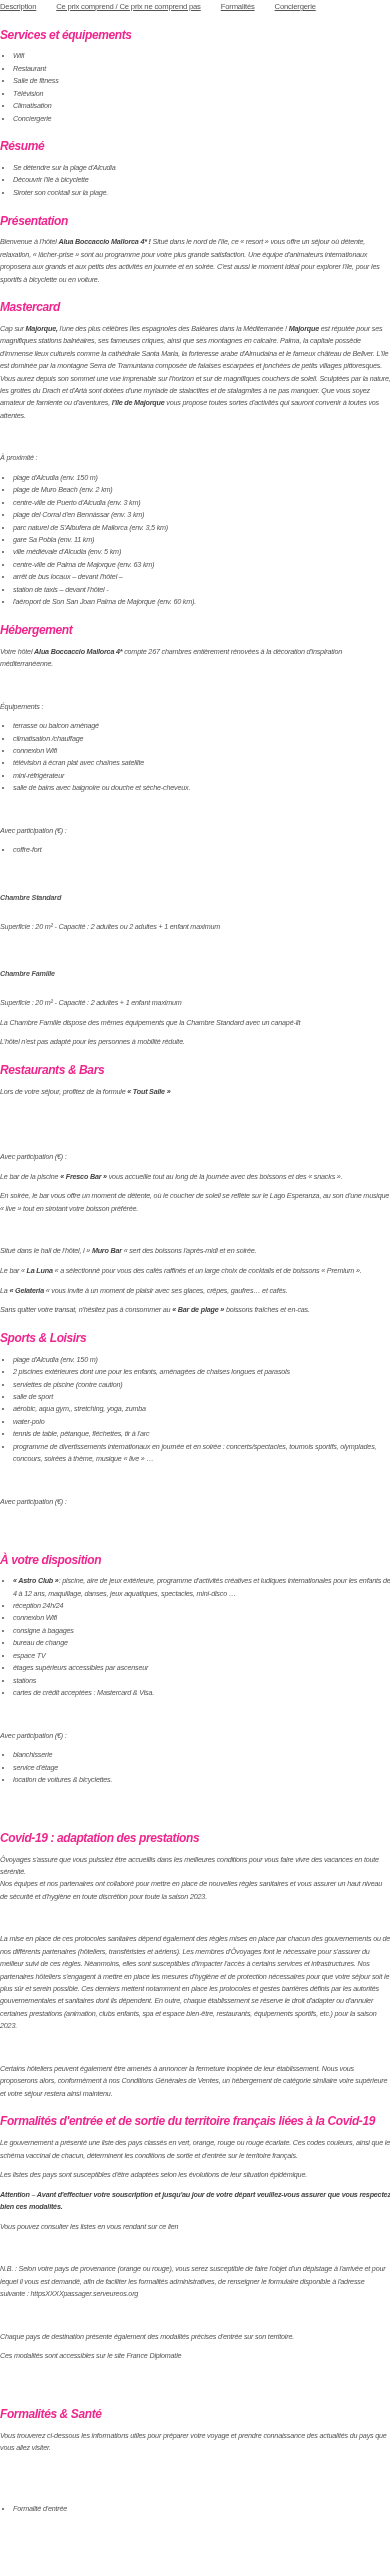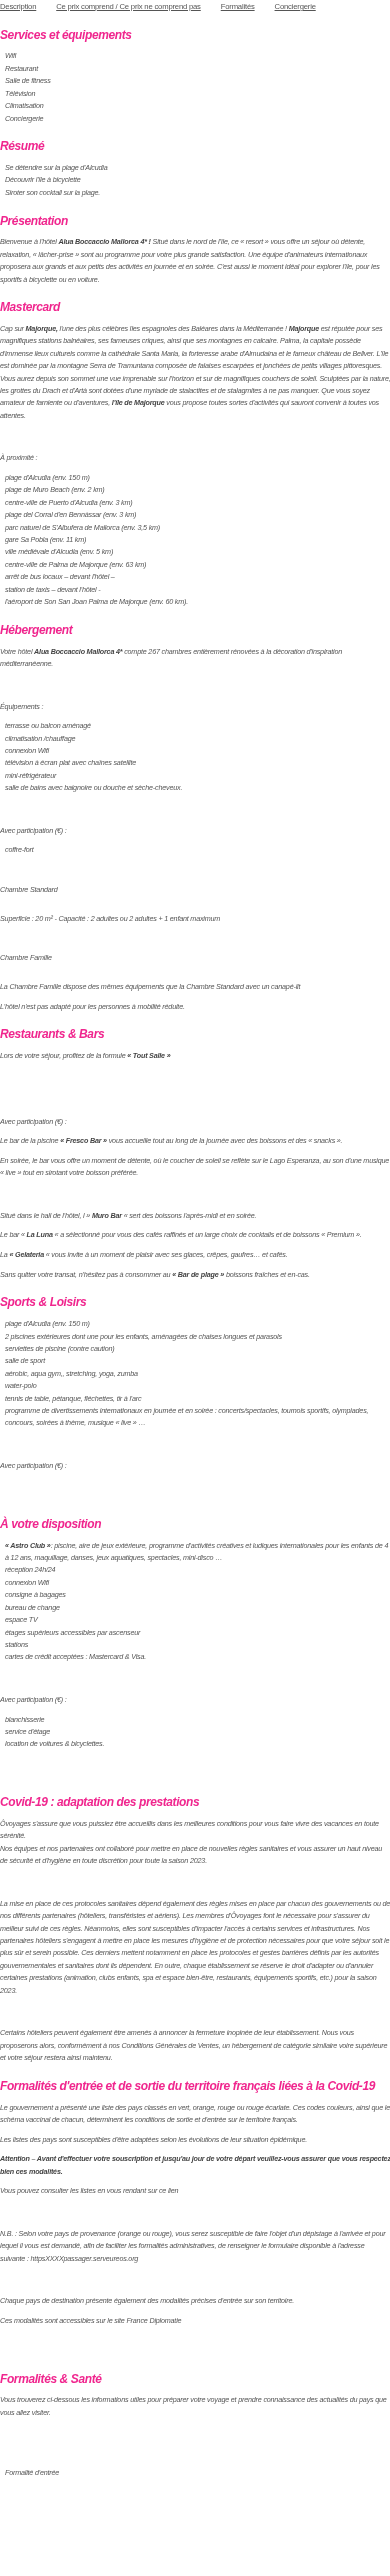--- a/index.html
+++ b/index.html
@@ -18,23 +18,23 @@
   h2 {
     color:#f0268e;
     font-size:12px;
     font-weight:bold;
     font-style:italic;
     letter-spacing:-0.4px;
     margin:13.4px 0 7.2px 0;
     line-height:16.5px;
   }
   p { margin:0 0 7.2px 0; }
-  ul { margin:0 0 7.2px 0; padding-left:5px; list-style:disc; }
+  ul { margin:0 0 7.2px 0; padding-left:13px; list-style:disc; }
   ul li { line-height:12.4px; }
-  .subhead { font-weight:normal; margin-top:27px; margin-bottom:16.5px; }
+  .subhead { font-weight:bold; margin-top:35px; margin-bottom:16.5px; }
   b { font-weight:bold; color:#444; }
   .gap-l { height:23px; }
   .gap-xl { height:41px; }
 </style>
 </head>
 <body>
 
 <div class="wrap">
 
   <div class="tabs">
@@ -104,20 +104,21 @@
       <li>salle de bains avec baignoire ou douche et sèche-cheveux.</li>
     </ul>
     <div class="gap-l"></div>
     <p>Avec participation (€) :</p>
     <ul>
       <li>coffre-fort</li>
     </ul>
     <p class="subhead">Chambre Standard</p>
     <p>Superficie : 20 m² - Capacité : 2 adultes ou 2 adultes + 1 enfant maximum</p>
     <p class="subhead">Chambre Famille</p>
+    <p>Superficie : 20 m² - Capacité : 2 adultes + 1 enfant maximum</p>
     <p>La Chambre Famille dispose des mêmes équipements que la Chambre Standard avec un canapé-lit</p>
     <p>L'hôtel n'est pas adapté pour les personnes à mobilité réduite.</p>
   </section>
 
   <section>
     <h2>Restaurants &amp; Bars</h2>
     <p><span>Lors de votre séjour, profitez de la formule </span><b>« Tout Salle »</b></p>
     <div class="gap-l"></div>
     <div class="gap-l"></div>
     <p>Avec participation (€) :</p>

